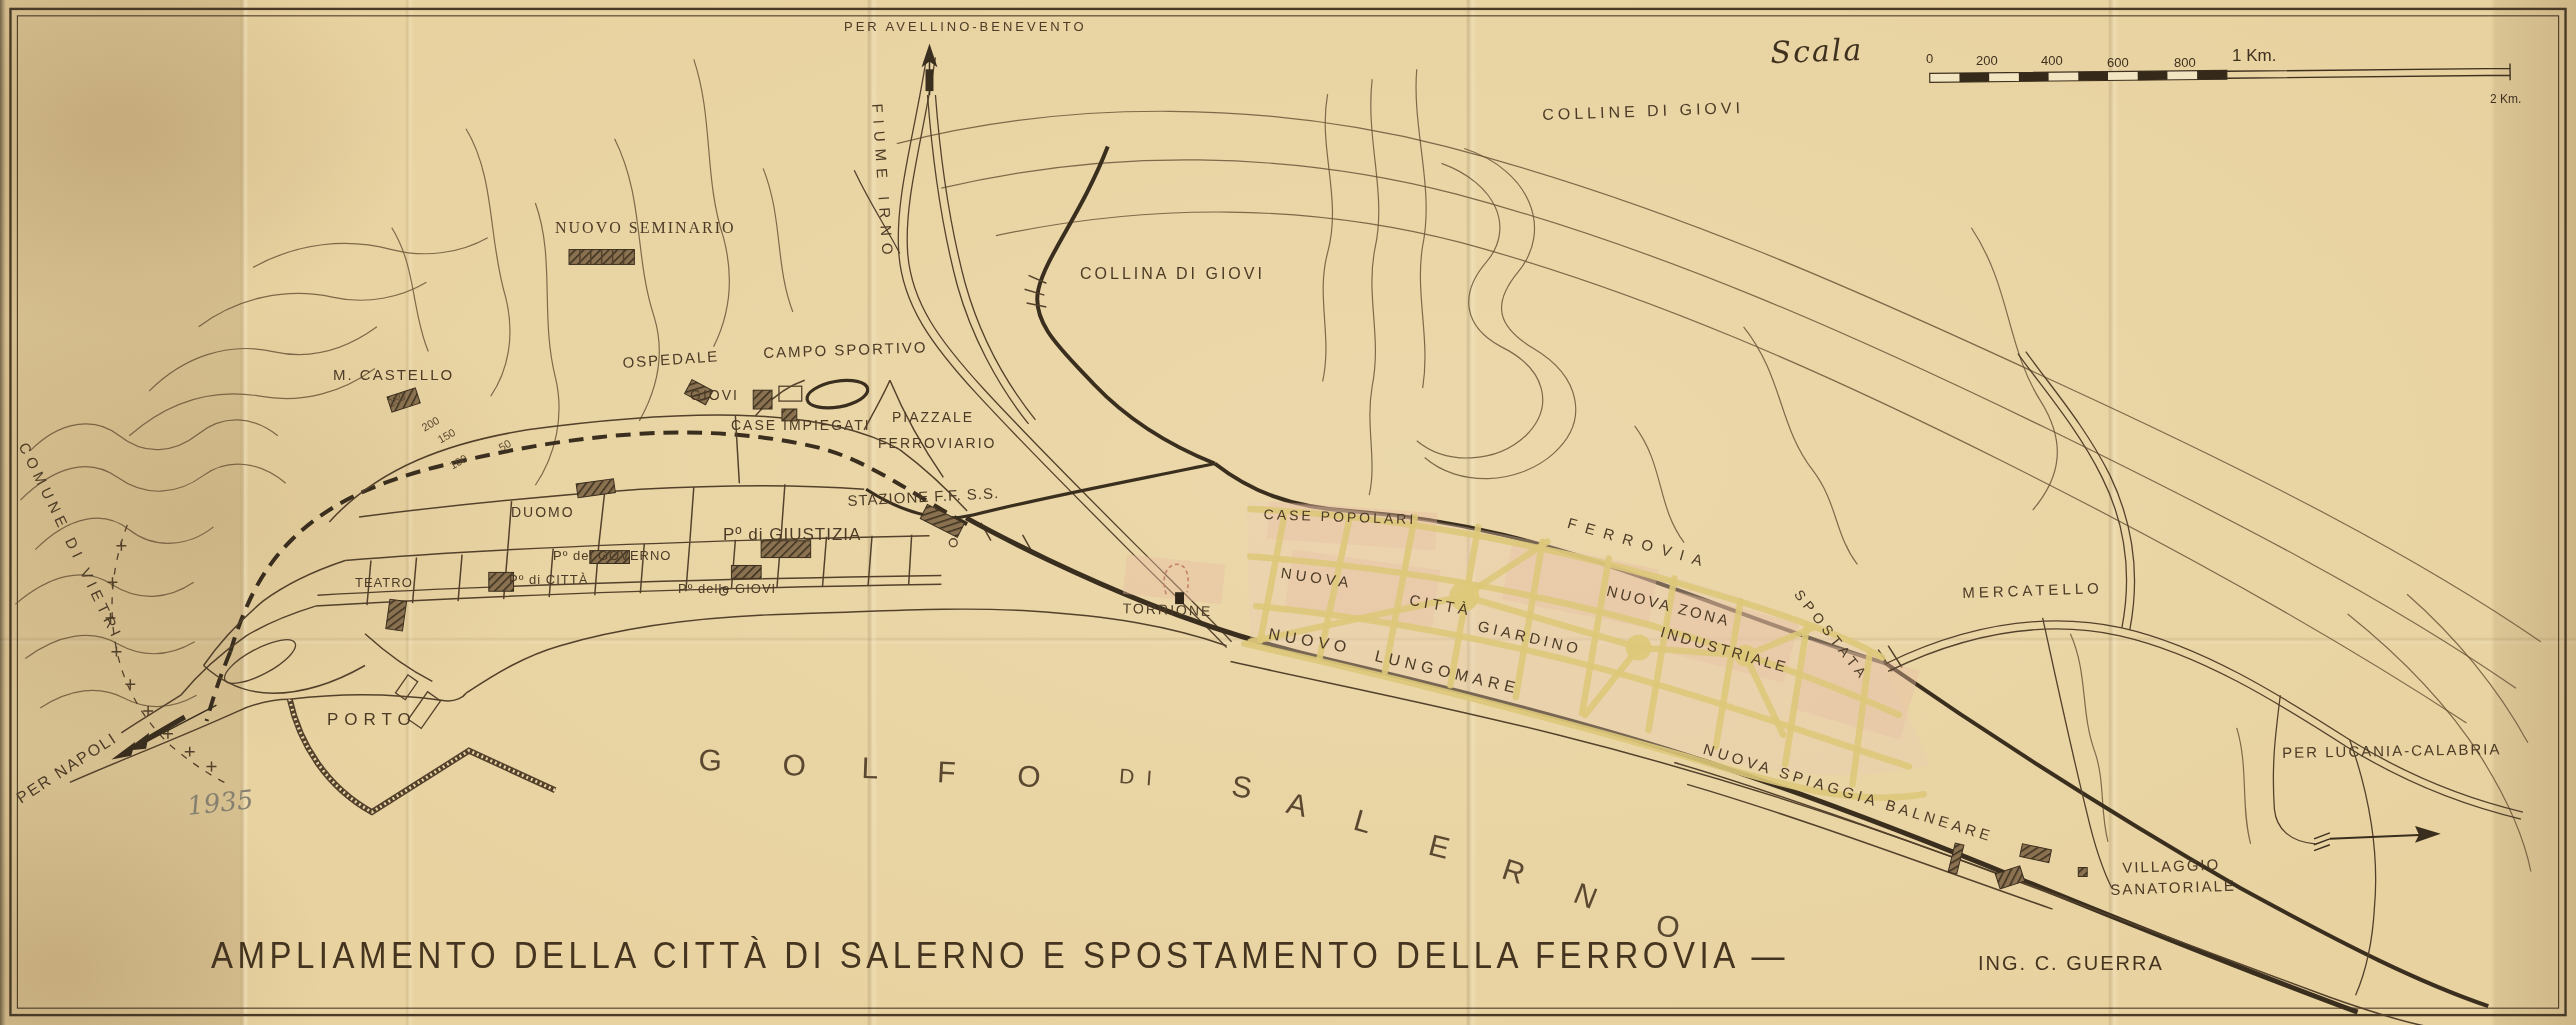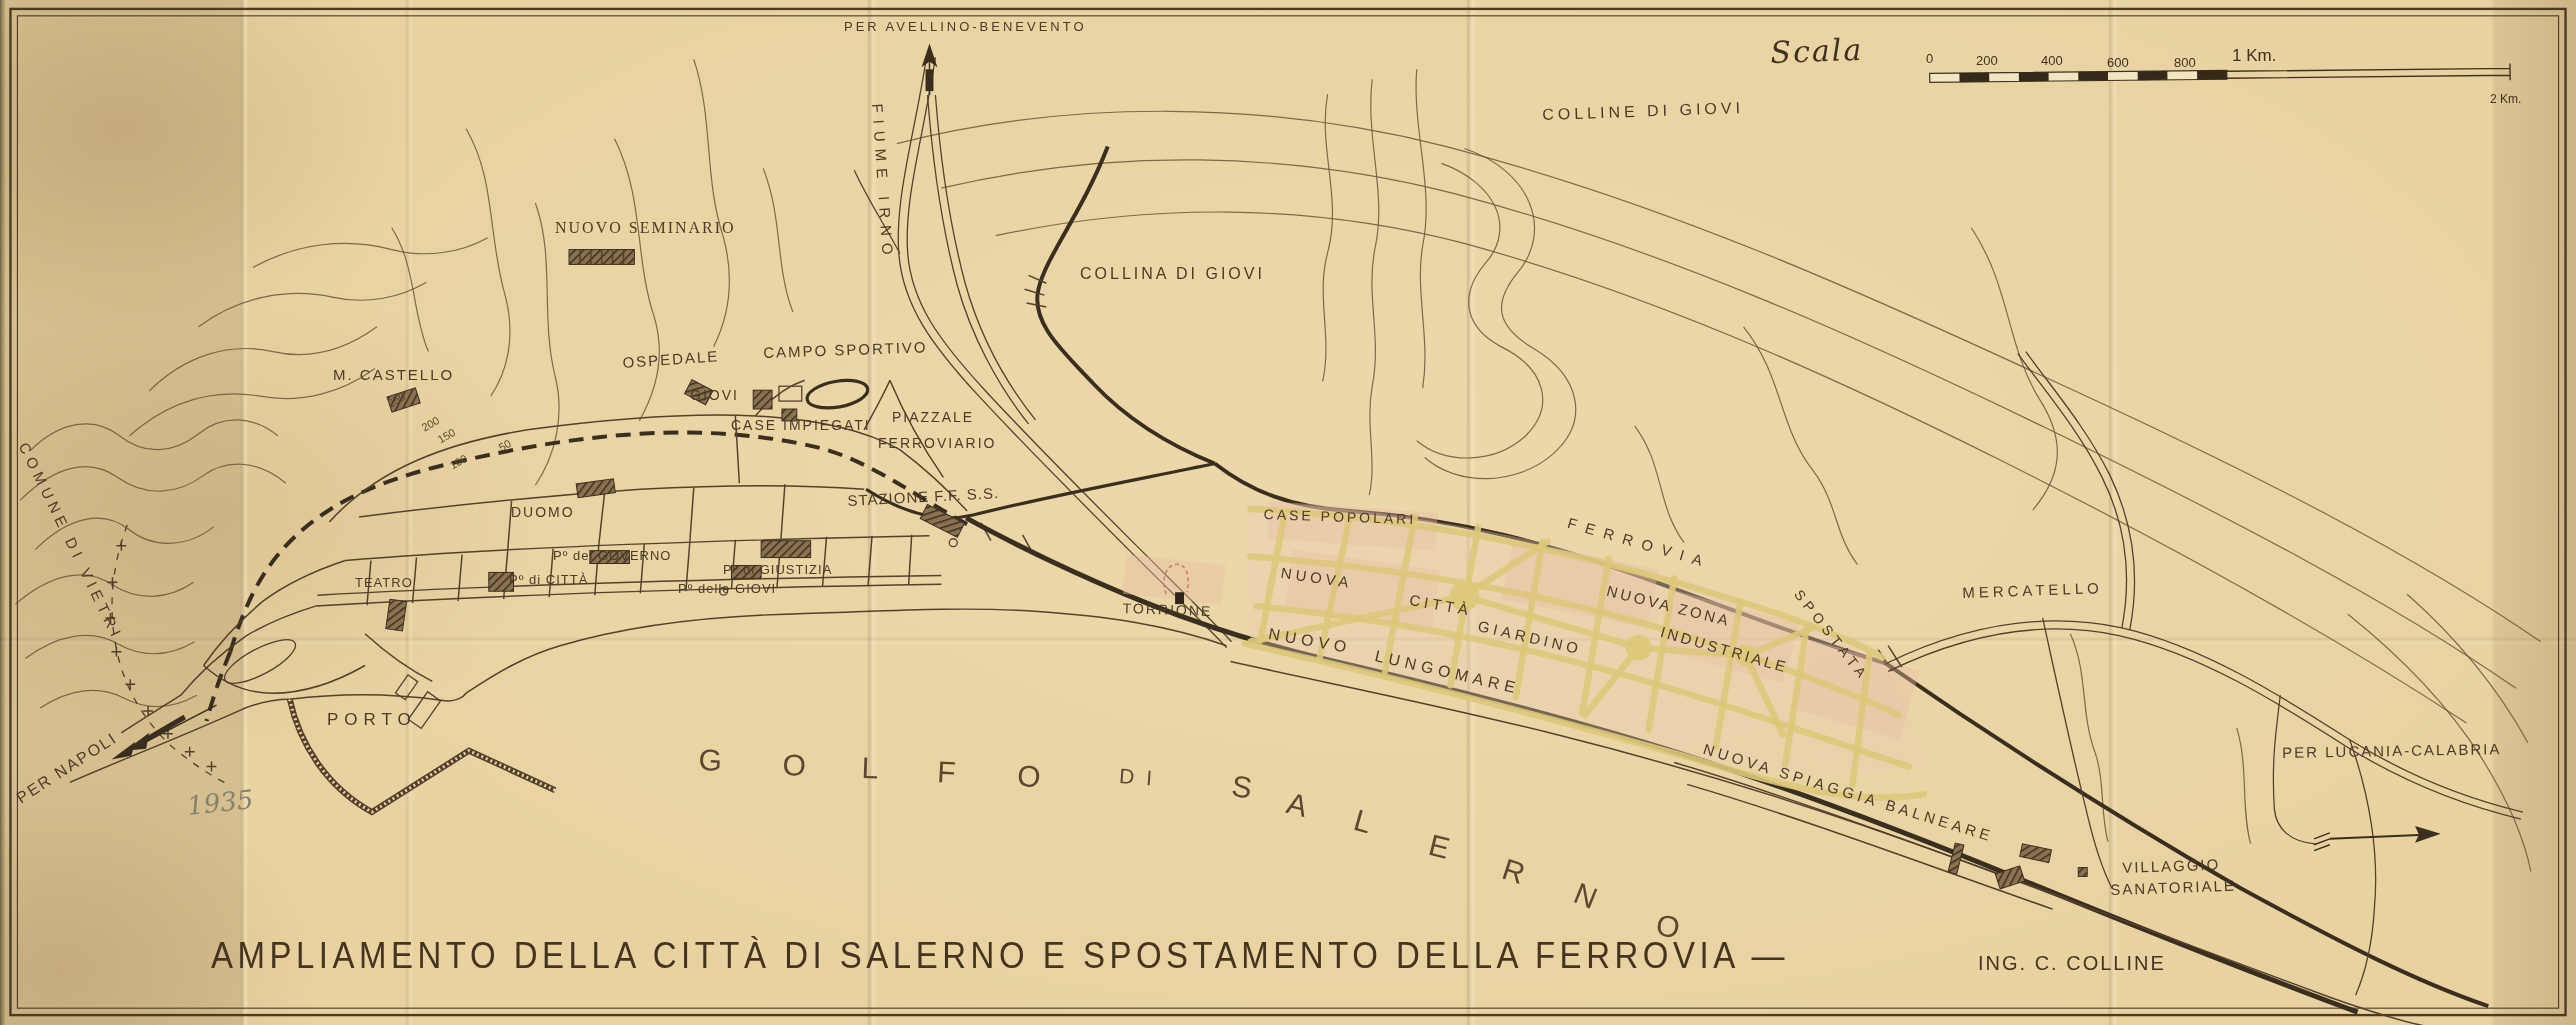--- a/index.html
+++ b/index.html
@@ -282,21 +282,21 @@
       <div class="lbl" style="left: 333px; top: 367px; font-size: 15px; letter-spacing: 2px;">M. CASTELLO</div>
       <div class="lbl" style="left: 622px; top: 355px; font-size: 15px; letter-spacing: 2px; transform: rotate(-4deg) scaleY(1);">OSPEDALE</div>
       <div class="lbl" style="left: 690px; top: 388px; font-size: 14px; letter-spacing: 2px;">GIOVI</div>
       <div class="lbl" style="left: 763px; top: 345px; font-size: 15px; letter-spacing: 2px; transform: rotate(-2deg) scaleY(1);">CAMPO SPORTIVO</div>
       <div class="lbl" style="left: 731px; top: 418px; font-size: 14px; letter-spacing: 2px;">CASE IMPIEGATI</div>
       <div class="lbl" style="left: 892px; top: 410px; font-size: 14px; letter-spacing: 2px;">PIAZZALE</div>
       <div class="lbl" style="left: 878px; top: 436px; font-size: 14px; letter-spacing: 2px;">FERROVIARIO</div>
       <div class="lbl" style="left: 847px; top: 493px; font-size: 15px; letter-spacing: 1px; transform: rotate(-3deg) scaleY(1);">STAZIONE F.F. S.S.</div>
       <div class="lbl" style="left: 511px; top: 485px; font-size: 14px; letter-spacing: 2px; margin-top: 20px;">DUOMO</div>
       <div class="lbl" style="left: 553px; top: 549px; font-size: 13px; letter-spacing: 1px;">Pº del GOVERNO</div>
-      <div class="lbl" style="left: 723px; top: 526px; font-size: 13px; letter-spacing: 1px; margin-top: 37px;">Pº di GIUSTIZIA</div>
+      <div class="lbl" style="left: 723px; top: 526px; font-size: 17px; letter-spacing: 1px;">Pº di GIUSTIZIA</div>
       <div class="lbl" style="left: 355px; top: 576px; font-size: 13px; letter-spacing: 1px;">TEATRO</div>
       <div class="lbl" style="left: 509px; top: 573px; font-size: 13px; letter-spacing: 1px;">Pº di CITTÀ</div>
       <div class="lbl" style="left: 678px; top: 582px; font-size: 13px; letter-spacing: 1px;">Pº delle GIOVI</div>
       <div class="lbl" style="left: 30px; top: 440px; font-size: 15px; letter-spacing: 5px; transform: rotate(64deg) scaleY(1);">COMUNE DI VIETRI</div>
       <div class="lbl" style="left: 14px; top: 793px; font-size: 16px; letter-spacing: 2px; transform: rotate(-33deg) scaleY(1);">PER NAPOLI</div>
       <div class="lbl" style="left: 327px; top: 711px; font-size: 17px; letter-spacing: 6px;">PORTO</div>
       <div class="lbl pencil" style="left: 186px; top: 793px; font-size: 26px; transform: rotate(-6deg) scaleY(1);">1935</div>
       <div class="lbl" style="left: 1264px; top: 507px; font-size: 14px; letter-spacing: 3px; transform: rotate(2deg) scaleY(1);">CASE POPOLARI</div>
       <div class="lbl" style="left: 1570px; top: 515px; font-size: 15px; letter-spacing: 9px; transform: rotate(16deg) scaleY(1);">FERROVIA</div>
       <div class="lbl" style="left: 1803px; top: 587px; font-size: 14px; letter-spacing: 5px; transform: rotate(52deg) scaleY(1);">SPOSTATA</div>
@@ -335,16 +335,16 @@
       <div class="lbl scalenum" style="left: 1926px; top: 52px; font-size: 13px;">0</div>
       <div class="lbl scalenum" style="left: 1976px; top: 54px; font-size: 13px;">200</div>
       <div class="lbl scalenum" style="left: 2041px; top: 54px; font-size: 13px;">400</div>
       <div class="lbl scalenum" style="left: 2107px; top: 56px; font-size: 13px; text-align: center;">600</div>
       <div class="lbl scalenum" style="left: 2174px; top: 56px; font-size: 13px;">800</div>
       <div class="lbl scalenum" style="left: 2232px; top: 47px; font-size: 17px;">1 Km.</div>
       <div class="lbl scalenum" style="left: 2490px; top: 51px; font-size: 12px; margin-top: 42px;">2 Km.</div>
     </div>
 
   <div class="lbl title-label" style="left:211px;top:937px;font-size:33px;transform:scaleY(1.12);color:#453520;">AMPLIAMENTO DELLA CITTÀ DI SALERNO E SPOSTAMENTO DELLA FERROVIA —</div>
-  <div class="lbl" style="left:1978px;top:953px;font-size:20px;letter-spacing:2px;color:#453520;">ING. C. COLLINE</div>
+  <div class="lbl" style="left:1978px;top:953px;font-size:20px;letter-spacing:2px;color:#453520;">ING. C. GUERRA</div>
 
 </div>
 
 
 </body></html>

